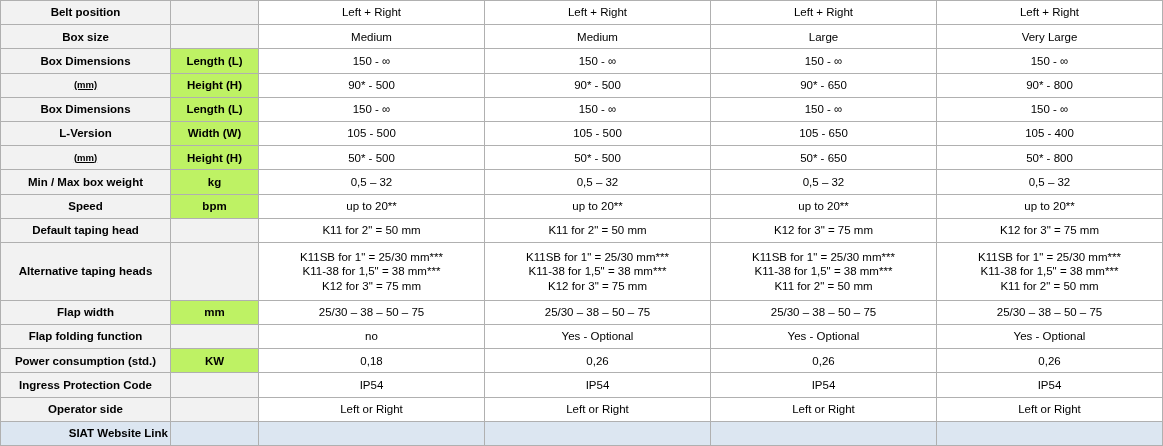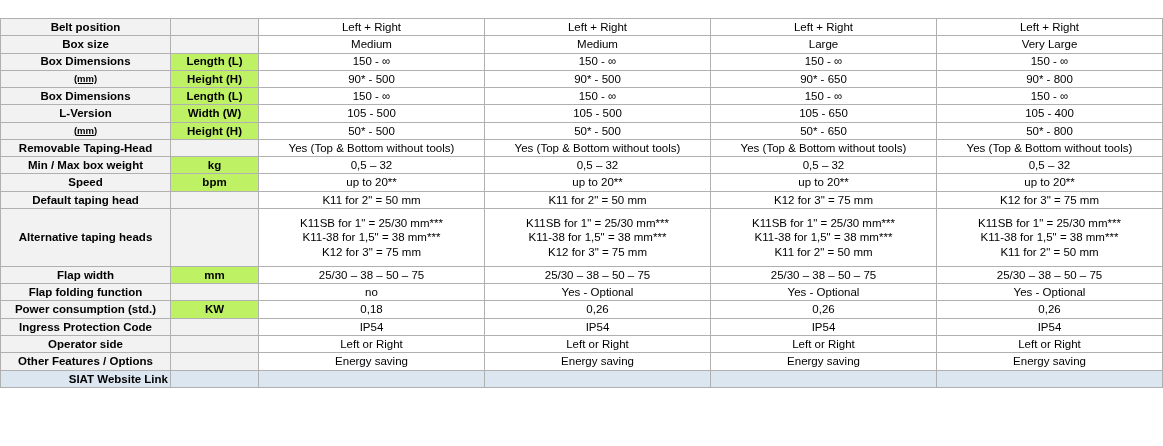--- a/index.html
+++ b/index.html
@@ -10,22 +10,21 @@
   body {
     width: 1163px;
     height: 446px;
     font-family: "Liberation Sans", sans-serif;
     -webkit-font-smoothing: antialiased;
   }
   table.spec {
     border-collapse: collapse;
     table-layout: fixed;
     width: 1163px;
-    height: 370px;
-    margin-top: 18px;
+    height: 446px;
   }
   table.spec td {
     border: 1px solid #b0b0b0;
     font-size: 11.5px;
     color: #000000;
     text-align: center;
     vertical-align: middle;
     padding: 0 2px;
     line-height: 1.25;
     overflow: hidden;
@@ -146,28 +145,20 @@
       <td class="label">
           <span class="small-note">(mm)</span>
         </td>
       <td class="unit">Height (H)</td>
       <td class="data">50* - 500</td>
       <td class="data">50* - 500</td>
       <td class="data">50* - 650</td>
       <td class="data">50* - 800</td>
     </tr>
 
-    <tr>
-      <td class="label">Removable Taping-Head</td>
-      <td class="unit empty"></td>
-      <td class="data">Yes (Top &amp; Bottom without tools)</td>
-      <td class="data">Yes (Top &amp; Bottom without tools)</td>
-      <td class="data">Yes (Top &amp; Bottom without tools)</td>
-      <td class="data">Yes (Top &amp; Bottom without tools)</td>
-    </tr>
 
     <tr>
       <td class="label">Min / Max box weight</td>
       <td class="unit">kg</td>
       <td class="data">0,5 – 32</td>
       <td class="data">0,5 – 32</td>
       <td class="data">0,5 – 32</td>
       <td class="data">0,5 – 32</td>
     </tr>
 
@@ -260,28 +251,20 @@
 
     <tr>
       <td class="label">Operator side</td>
       <td class="unit empty"></td>
       <td class="data">Left or Right</td>
       <td class="data">Left or Right</td>
       <td class="data">Left or Right</td>
       <td class="data">Left or Right</td>
     </tr>
 
-    <tr>
-      <td class="label">Other Features / Options</td>
-      <td class="unit empty"></td>
-      <td class="data">Energy saving</td>
-      <td class="data">Energy saving</td>
-      <td class="data">Energy saving</td>
-      <td class="data">Energy saving</td>
-    </tr>
 
     <tr class="link-row">
       <td class="label">SIAT Website Link</td>
       <td class="unit empty"></td>
       <td class="data"></td>
       <td class="data"></td>
       <td class="data"></td>
       <td class="data"></td>
     </tr>
 

